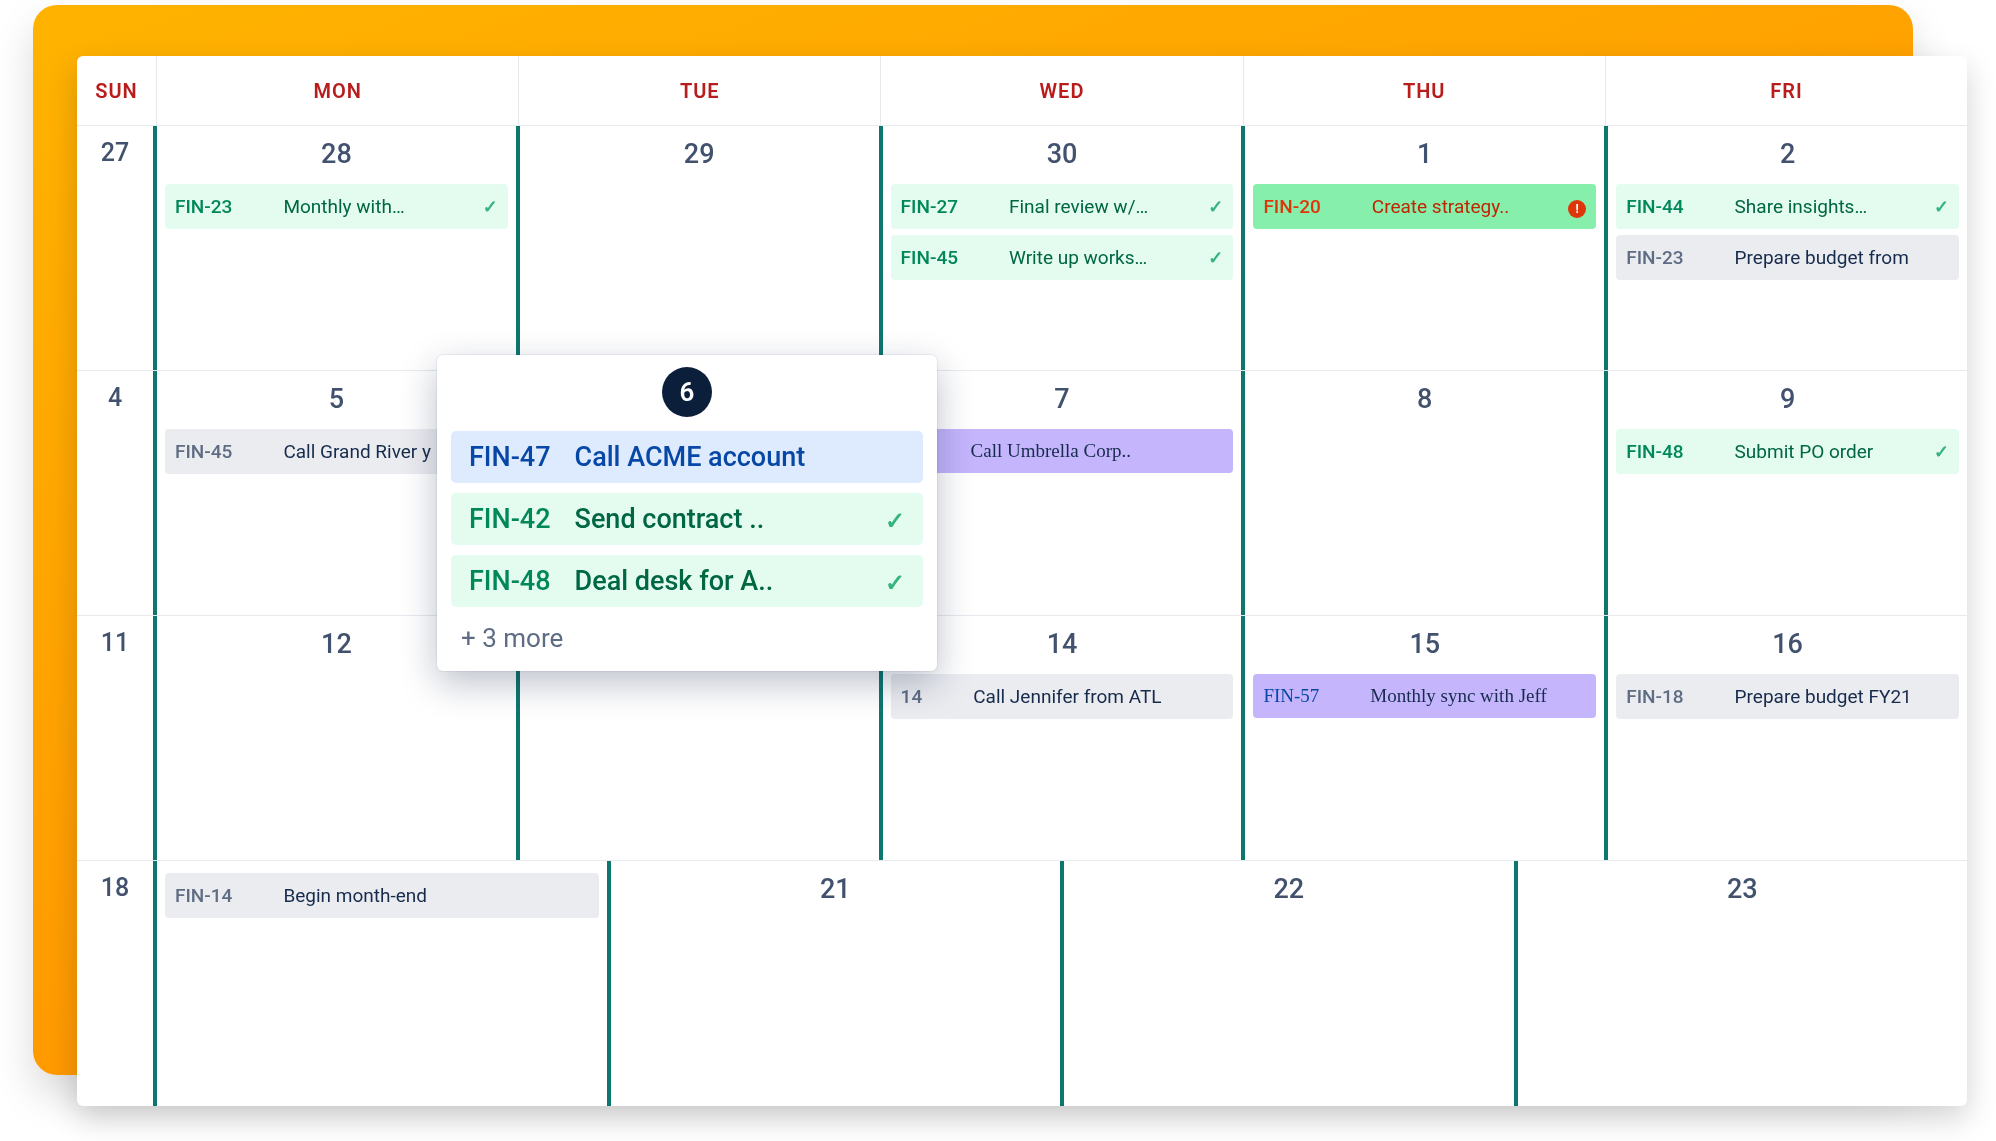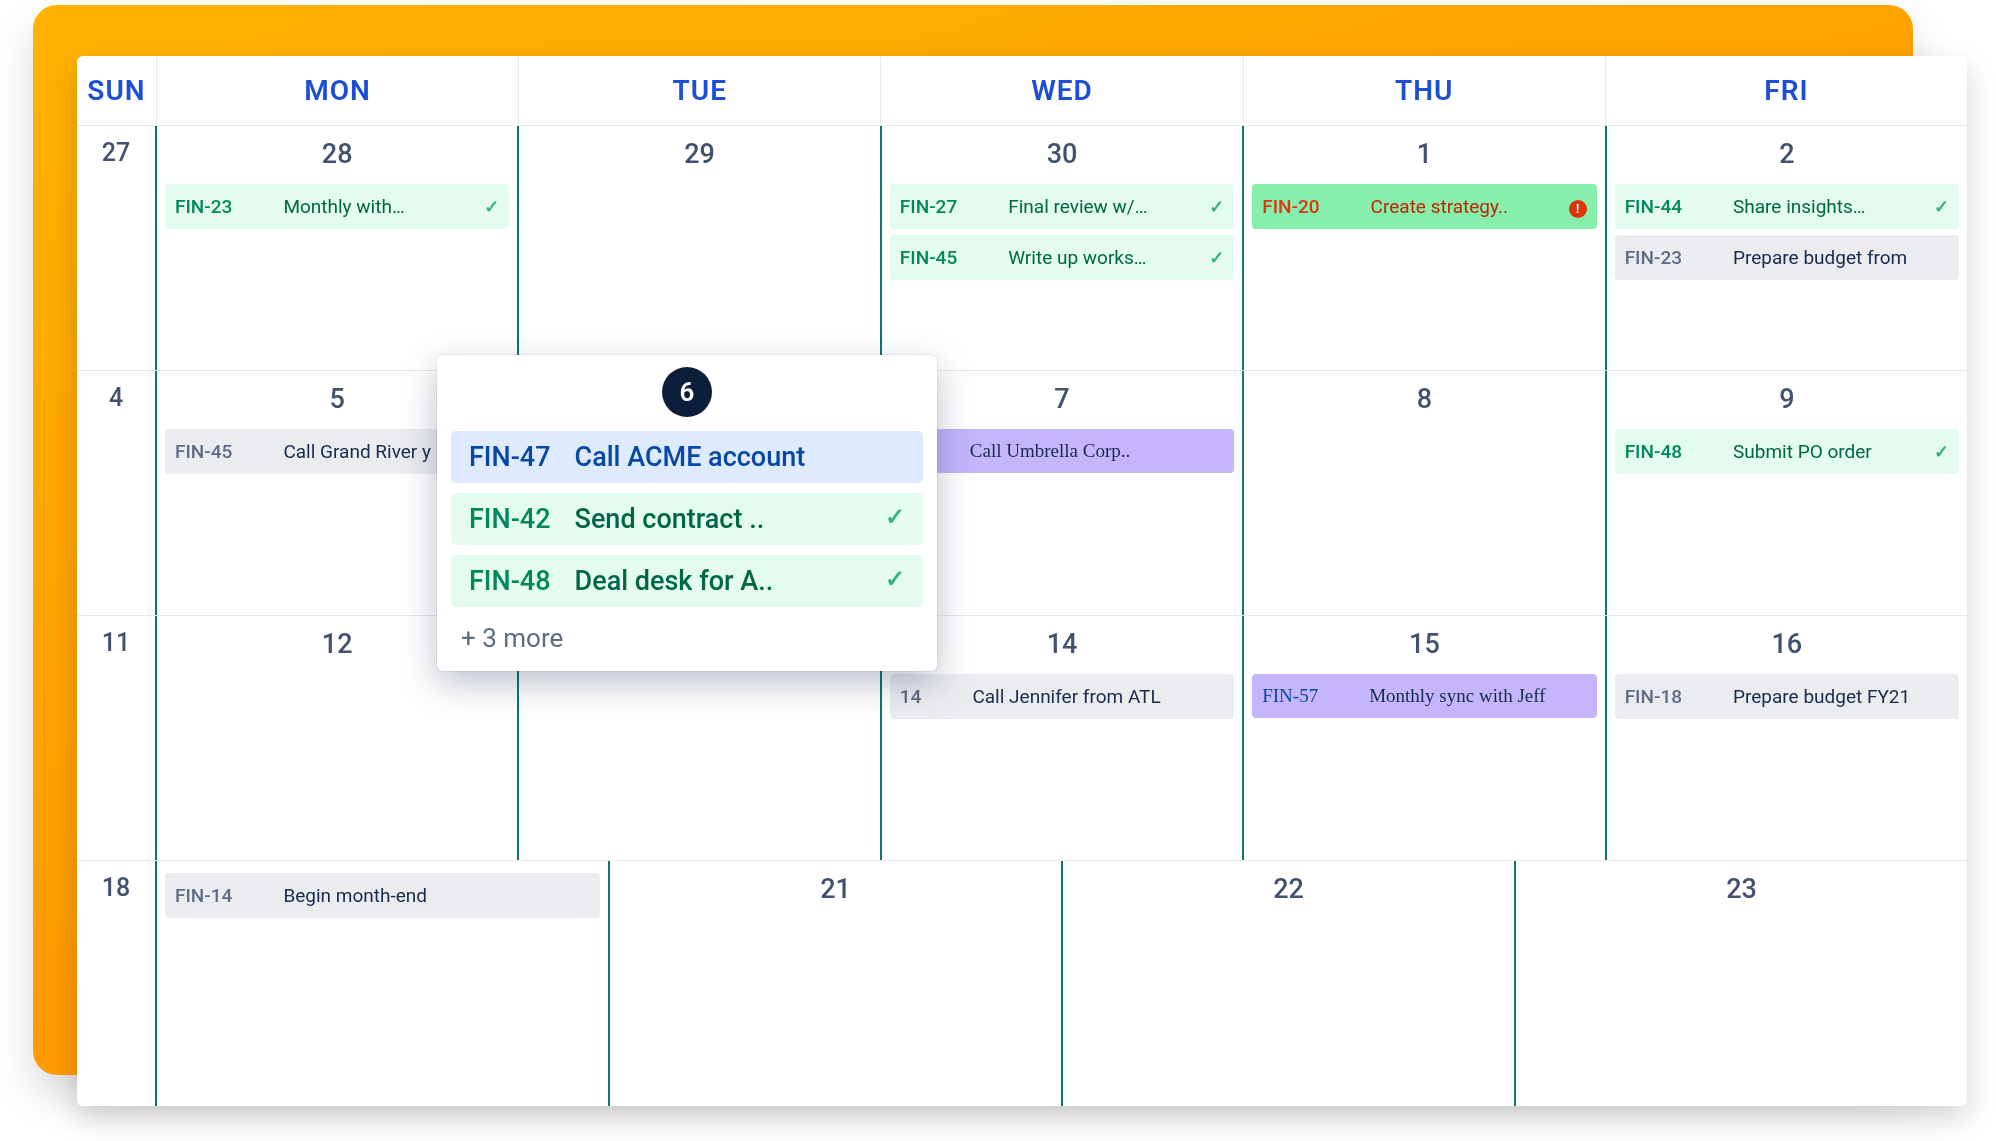--- a/index.html
+++ b/index.html
@@ -34,39 +34,39 @@
   .day-header-row {
     display: flex;
     height: 70px;
     border-bottom: 1px solid #E6E9EE;
   }
   .day-header {
     flex: 1;
     display: flex;
     align-items: center;
     justify-content: center;
-    font-size: 28px;
+    font-size: 20px;
     font-weight: 600;
     letter-spacing: 1px;
-    color: #1d4ed8;
+    color: #b91c1c;
     border-right: 1px solid #E6E9EE;
   }
   .day-header.sun { flex: 0 0 80px; }
   .day-header:last-child { border-right: none; }
 
   .week-row {
     display: flex;
     height: 245px;
     border-bottom: 1px solid #E6E9EE;
   }
   .week-row:last-child { border-bottom: none; }
 
   .day-cell {
     flex: 1;
-    border-right: 2px solid #0f766e;
+    border-right: 4px solid #0f766e;
     padding: 12px 8px 8px 8px;
     position: relative;
     overflow: hidden;
   }
   .day-cell.sun { flex: 0 0 80px; }
   .day-cell:last-child { border-right: none; }
 
   .day-number {
     text-align: center;
     font-size: 27px;
@@ -147,21 +147,21 @@
     justify-content: center;
     margin: 0 auto 14px auto;
   }
   .pop-event {
     border-radius: 5px;
     padding: 10px 18px;
     font-size: 27px;
     font-weight: 500;
     margin-bottom: 10px;
     display:flex;
-    align-items:flex-start;
+    align-items:flex-end;
   }
   .pop-event .key { margin-right: 24px; flex-shrink:0; }
   .pop-event .txt { flex:1; overflow:hidden; text-overflow:ellipsis; white-space:nowrap; }
   .pop-event .icon { margin-left:auto; font-size:24px; font-weight:700; flex-shrink:0; }
 
   .pe-blue { background:#DEEBFF; }
   .pe-blue .key { color:#0747A6; }
   .pe-blue .txt { color:#0747A6; }
 
   .pe-green { background:#E3FCEF; }

